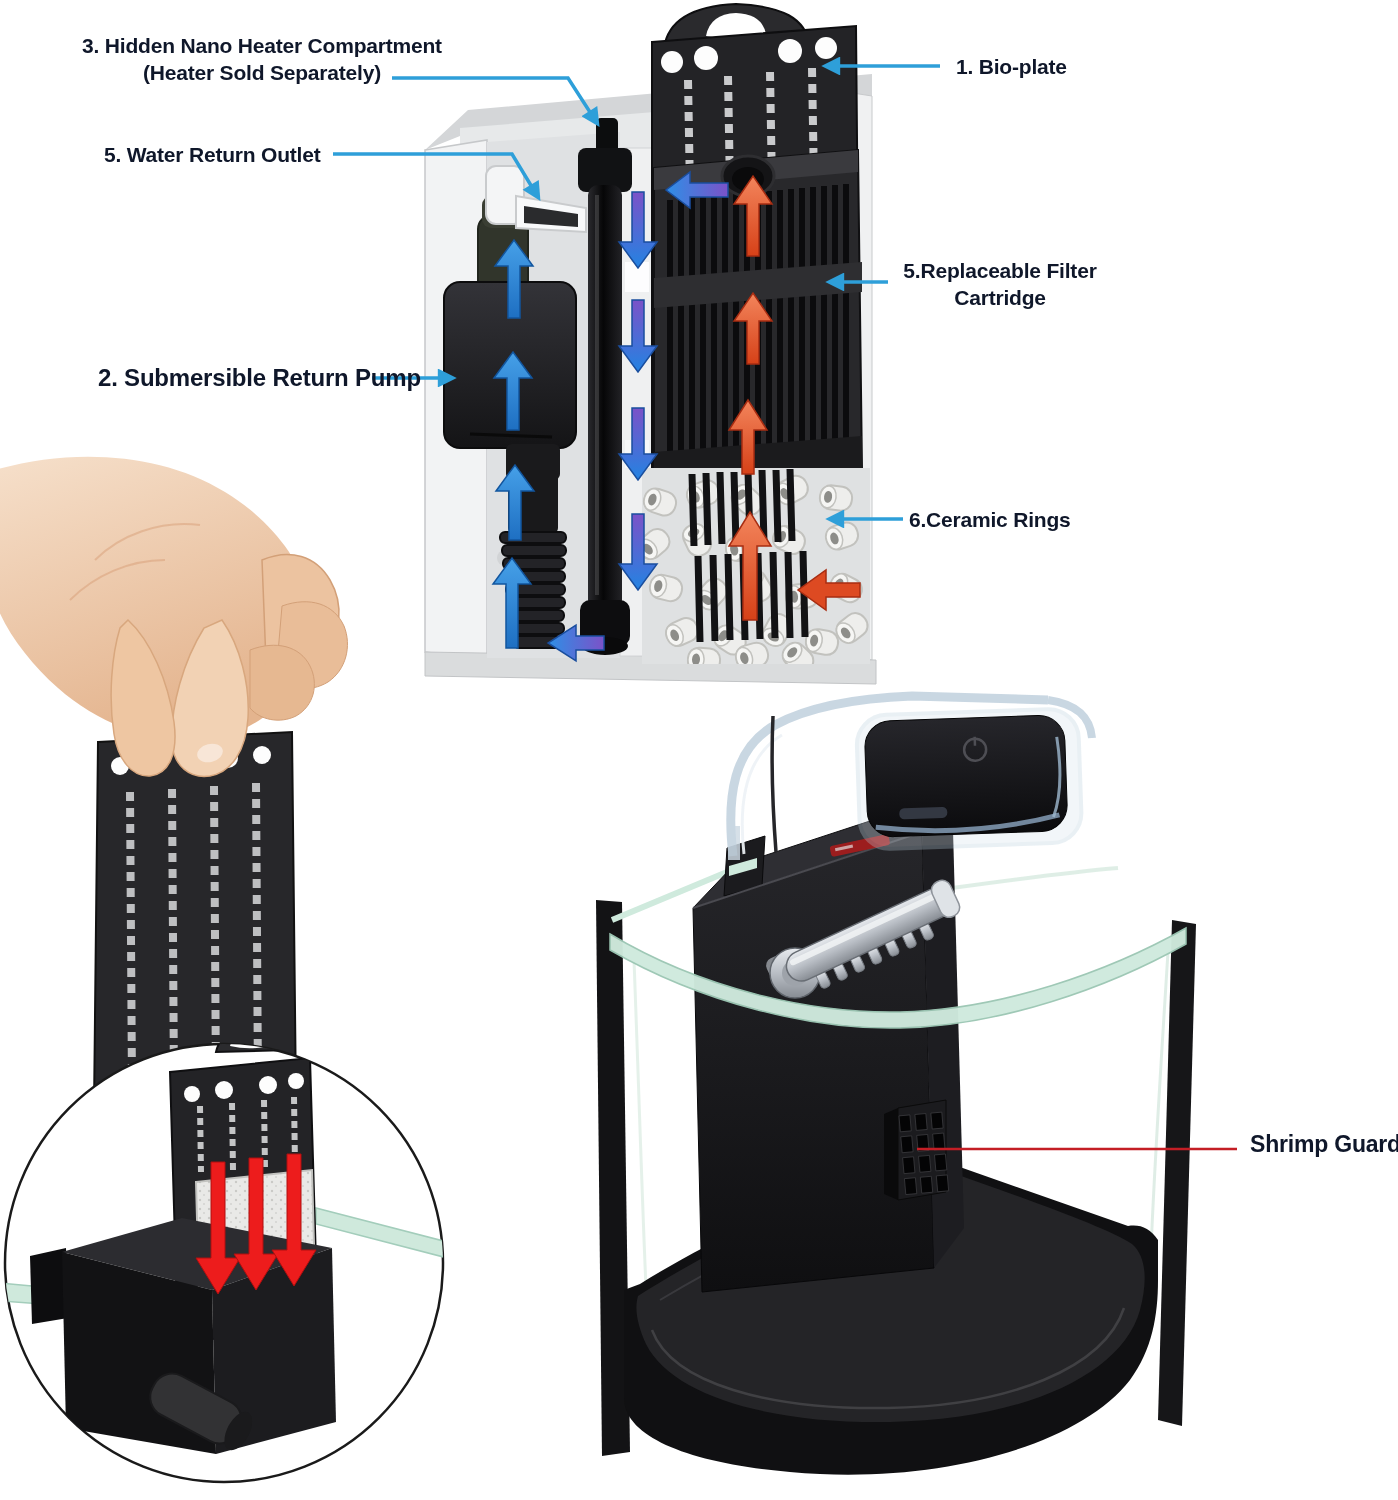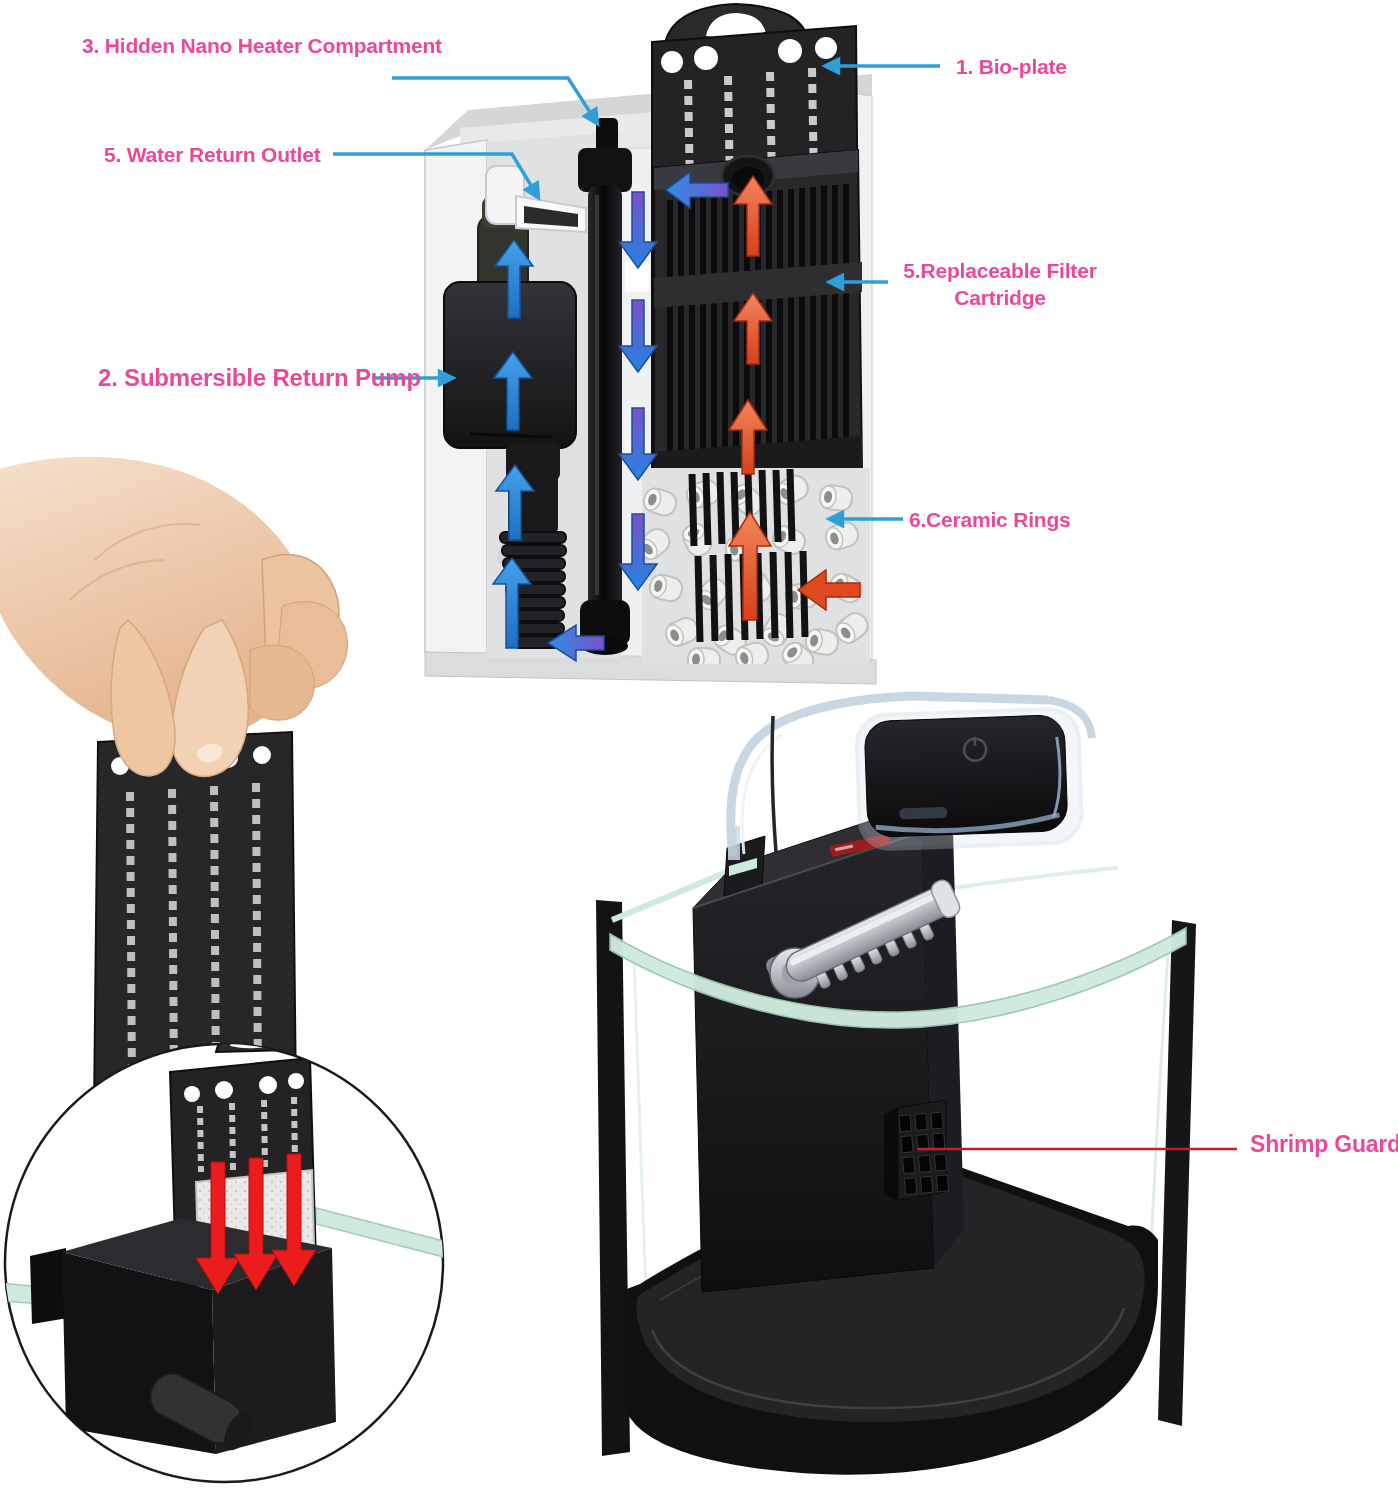--- a/index.html
+++ b/index.html
@@ -1,19 +1,19 @@
 <!DOCTYPE html>
 <html><head>
 <meta charset="utf-8">
 <style>
   html,body{margin:0;padding:0;background:#ffffff;}
   .canvas{position:relative;width:1398px;height:1500px;background:#fff;overflow:hidden;
           font-family:"Liberation Sans", sans-serif;}
   .art{position:absolute;left:0;top:0;}
-  .lbl{position:absolute;color:#ec4899;font-weight:bold;font-size:21px;line-height:27px;
+  .lbl{position:absolute;color:#0f172a;font-weight:bold;font-size:21px;line-height:27px;
        white-space:nowrap;letter-spacing:-0.2px;}
   .lbl.center{text-align:center;white-space:normal;}
   .lbl .ln{display:block;white-space:nowrap;}
   #lbl-shrimp{font-size:23px;}
 </style>
 </head>
 <body>
 
 <div class="canvas">
 
@@ -396,20 +396,21 @@
     <polyline points="372,378 452,378" marker-end="url(#ah)"></polyline>
     <polyline points="940,66 826,66" marker-end="url(#ah)"></polyline>
     <polyline points="888,282 830,282" marker-end="url(#ah)"></polyline>
     <polyline points="903,519 830,519" marker-end="url(#ah)"></polyline>
     <line x1="917" y1="1149" x2="1237" y2="1149" stroke="#C41E25" stroke-width="2.5"></line>
   </g>
 </svg>
 
 <div class="lbl center" id="lbl-heater" style="left:80px;top:32px;width:364px;">
   <span class="ln">3. Hidden Nano Heater Compartment</span>
+  <span class="ln">(Heater Sold Separately)</span>
 </div>
 
 <div class="lbl" id="lbl-outlet" style="left:104px;top:141px;">5. Water Return Outlet</div>
 
 <div class="lbl" id="lbl-pump" style="left:98px;top:364px;font-size:24px;">2. Submersible Return Pump</div>
 
 <div class="lbl" id="lbl-bioplate" style="left:956px;top:53px;">1. Bio-plate</div>
 
 <div class="lbl center" id="lbl-cartridge" style="left:894px;top:257px;width:212px;">
   <span class="ln">5.Replaceable Filter</span>

